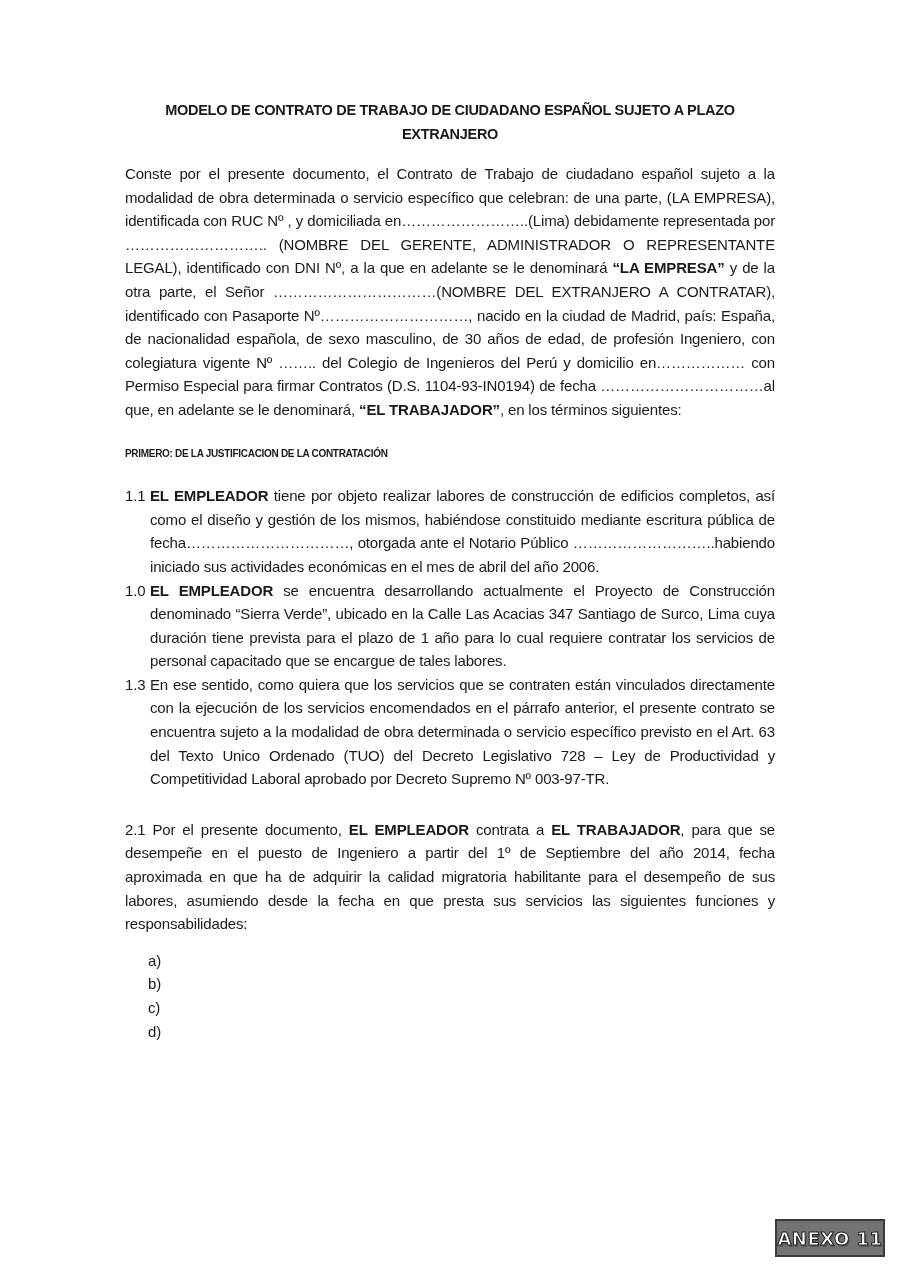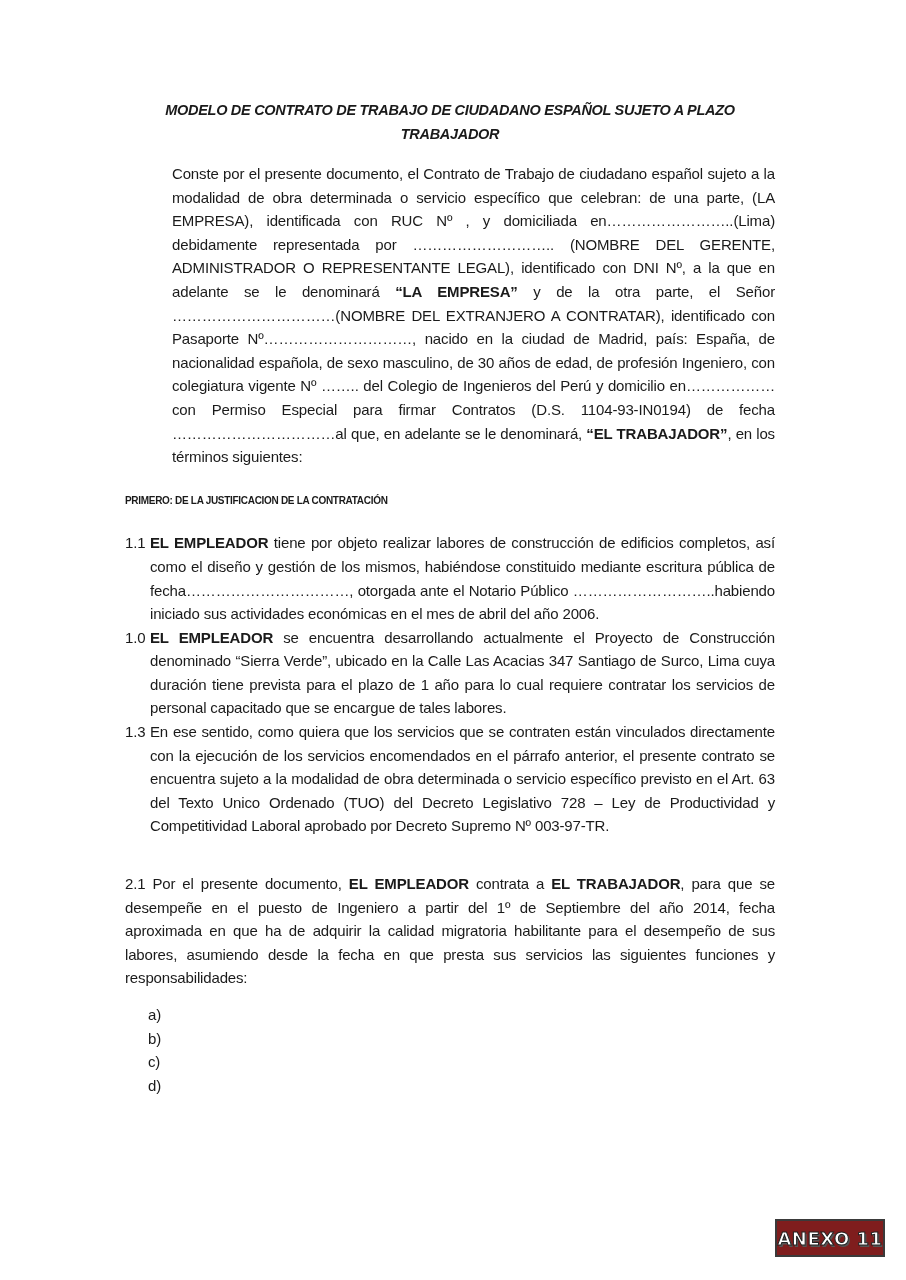--- a/index.html
+++ b/index.html
@@ -20,69 +20,69 @@
       letter-spacing: -0.15px;
     }
     .title {
       text-align: center;
       font-weight: bold;
       font-size: 14.5px;
       line-height: 24px;
       margin: 0 0 16px 0;
       letter-spacing: -0.3px;
     }
-    .title span { display: block; font-style: italic; }
+    .title span { display: block; }
     p { margin: 0; text-align: justify; text-align-last: left; }
-    .intro { margin-bottom: 20px; margin-left: 47px; }
+    .intro { margin-bottom: 20px; }
     .heading {
       font-weight: bold;
       font-size: 10px;
       letter-spacing: -0.3px;
       margin: 0 0 19px 0;
     }
-    .num-list { margin: 0 0 34px 0; padding: 0; list-style: none; }
+    .num-list { margin: 0 0 27px 0; padding: 0; list-style: none; }
     .num-item {
       position: relative;
       padding-left: 25px;
       text-align: justify;
       text-align-last: left;
     }
     .num-item .num {
       position: absolute; left: 0; top: 0;
     }
     .obj { margin-bottom: 13px; }
     .alpha-list { margin: 0; padding: 0 0 0 23px; list-style: none; }
     .alpha-list li { line-height: 23.6px; }
     b { font-weight: bold; }
     .annex {
       position: absolute;
       left: 775px; top: 1219px;
       width: 110px; height: 38px;
       box-sizing: border-box;
       border: 2px solid #3a3a3a;
-      background: #7f1d1d;
+      background: #737373;
       display: flex; align-items: center; justify-content: center;
     }
     .annex span {
       font-family: "DejaVu Sans", sans-serif;
       font-weight: bold;
       font-size: 18px;
       letter-spacing: 0.5px;
       color: #ffffff;
       -webkit-text-stroke: 1px #222;
       text-shadow: 1.5px 1.5px 0 #555;
     }
   </style>
 </head>
 <body>
 
 <div class="page">
   <div class="title">
     <span>MODELO DE CONTRATO DE TRABAJO DE CIUDADANO ESPAÑOL SUJETO A PLAZO</span>
-    <span>TRABAJADOR</span>
+    <span>EXTRANJERO</span>
   </div>
 
   <p class="intro"><span>Conste por el presente documento, el Contrato de Trabajo de ciudadano español sujeto a la modalidad de obra determinada o servicio específico que celebran: de una parte, (LA EMPRESA), identificada con  RUC Nº                 ,    y    domiciliada    en……………………..(Lima) debidamente representada por ……………………….. (NOMBRE DEL GERENTE, ADMINISTRADOR O REPRESENTANTE LEGAL), identificado con DNI Nº, a la que en adelante se le denominará </span><b>“LA EMPRESA”</b><span> y de la otra parte, el Señor ……………………………(NOMBRE DEL EXTRANJERO A CONTRATAR), identificado con Pasaporte Nº…………………………, nacido en la ciudad de Madrid, país: España, de nacionalidad española, de sexo masculino, de 30 años de edad, de profesión Ingeniero, con colegiatura vigente Nº …….. del Colegio de Ingenieros del Perú y domicilio en……………… con Permiso Especial para firmar Contratos (D.S. 1104-93-IN0194) de fecha ……………………………al que, en adelante se le denominará, </span><b>“EL TRABAJADOR”</b><span>, en los términos siguientes:</span></p>
 
   <div class="heading">PRIMERO: DE LA JUSTIFICACION DE LA CONTRATACIÓN</div>
 
   <ul class="num-list">
     <li class="num-item">
       <span class="num">1.1</span><b>EL EMPLEADOR</b><span> tiene por objeto realizar labores de construcción de edificios completos, así como el diseño y gestión de los mismos, habiéndose constituido mediante escritura pública de fecha……………………………, otorgada ante el Notario Público ………………………..habiendo iniciado sus actividades económicas en el mes de abril del año 2006.</span>
     </li>

